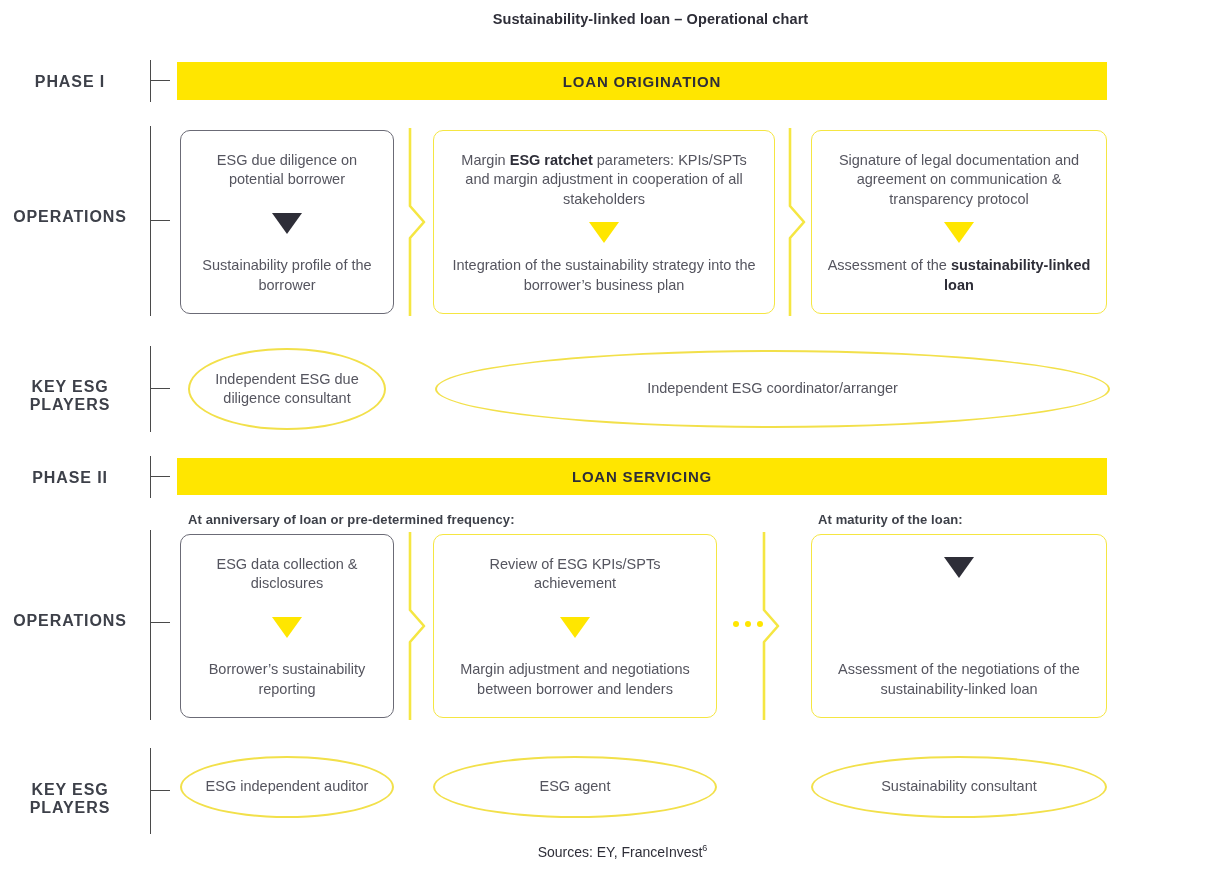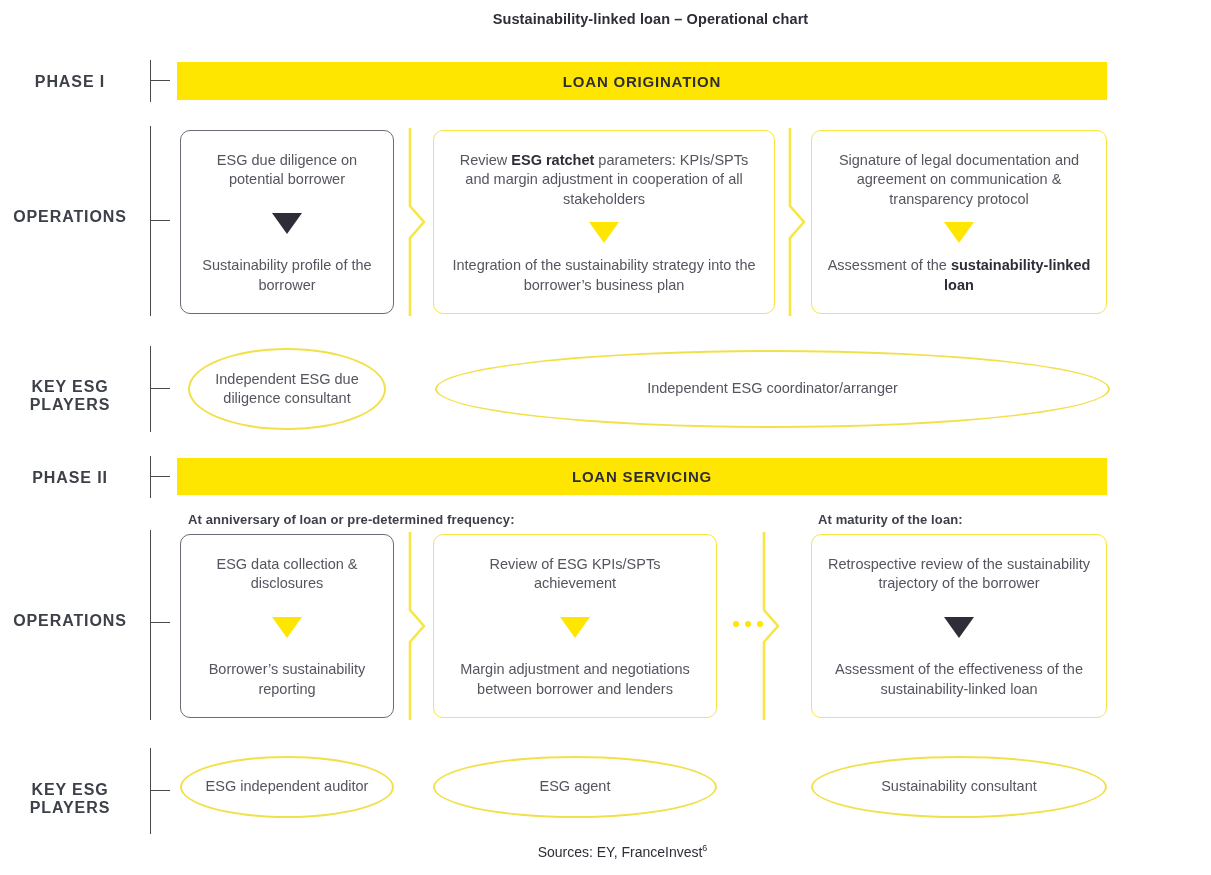--- a/index.html
+++ b/index.html
@@ -187,21 +187,21 @@
   <div class="ptext">Sustainability profile of the borrower</div>
 </div>
 
 <div class="connector" style="left:404px;top:128px;">
   <svg width="26" height="188" viewBox="0 0 26 188">
     <path d="M6 0 V78 L20 94 L6 110 V188" fill="none" stroke="#f5e642" stroke-width="2.6" stroke-linejoin="round" stroke-linecap="round"></path>
   </svg>
 </div>
 
 <div class="pbox yellow" style="left:433px;top:130px;width:342px;height:184px;">
-  <div class="ptext"><span>Review </span><b>ESG ratchet</b><span> parameters: KPIs/SPTs and margin adjustment in cooperation of all stakeholders</span></div>
+  <div class="ptext"><span>Margin </span><b>ESG ratchet</b><span> parameters: KPIs/SPTs and margin adjustment in cooperation of all stakeholders</span></div>
   <div class="tri yellow"></div>
   <div class="ptext">Integration of the sustainability strategy into the borrower’s business plan</div>
 </div>
 
 <div class="connector" style="left:784px;top:128px;">
   <svg width="26" height="188" viewBox="0 0 26 188">
     <path d="M6 0 V78 L20 94 L6 110 V188" fill="none" stroke="#f5e642" stroke-width="2.6" stroke-linejoin="round" stroke-linecap="round"></path>
   </svg>
 </div>
 
@@ -260,23 +260,22 @@
     <i></i>
 </div>
 
 <div class="connector" style="left:758px;top:532px;">
   <svg width="26" height="188" viewBox="0 0 26 188">
     <path d="M6 0 V78 L20 94 L6 110 V188" fill="none" stroke="#f5e642" stroke-width="2.6" stroke-linejoin="round" stroke-linecap="round"></path>
   </svg>
 </div>
 
 <div class="pbox yellow" style="left:811px;top:534px;width:296px;height:184px;">
-  <div class="ptext">Retrospective review of the sustainability trajectory of the borrower</div>
   <div class="tri"></div>
-  <div class="ptext">Assessment of the effectiveness of the sustainability-linked loan</div>
+  <div class="ptext">Assessment of the negotiations of the sustainability-linked loan</div>
 </div>
 
 <div class="row-label" style="top:781px;">KEY ESG PLAYERS</div>
 <div class="bracket" style="top:748px;height:86px;">
   <div class="vbar"></div>
   <div class="tick" style="top:42px;"></div>
 </div>
 
 <div class="ellipse" style="left:180px;top:756px;width:214px;height:62px;">ESG independent auditor</div>
 <div class="ellipse" style="left:433px;top:756px;width:284px;height:62px;">ESG agent</div>

